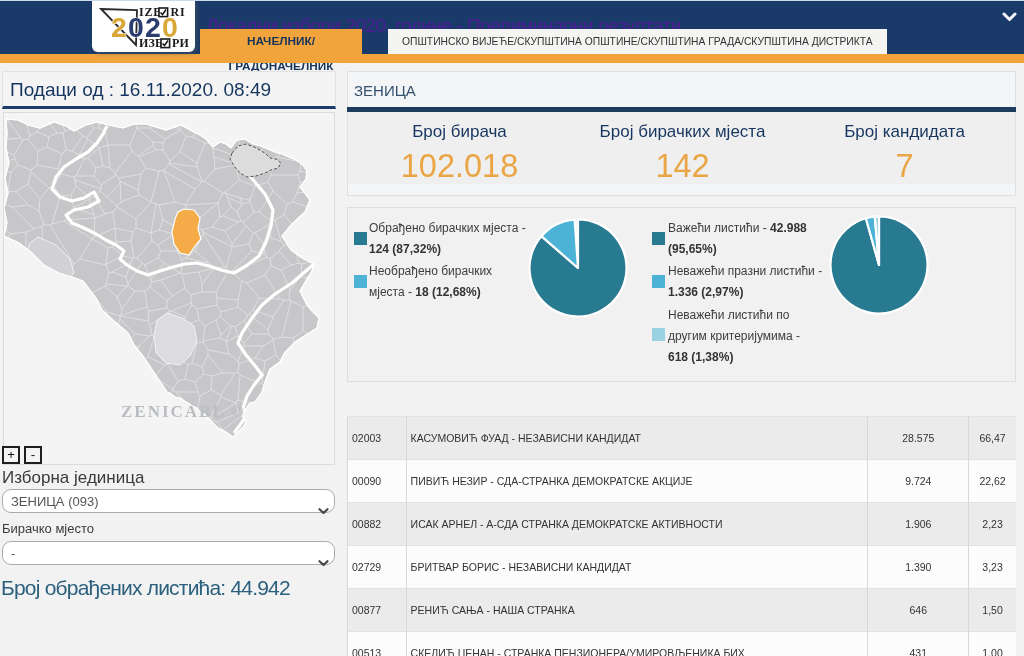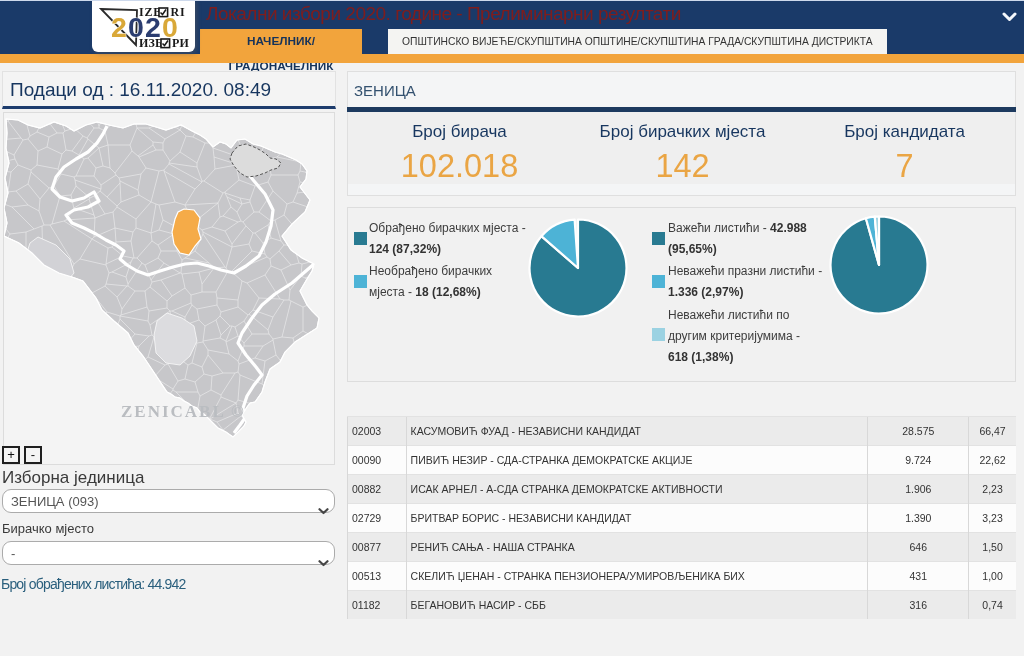--- a/index.html
+++ b/index.html
@@ -1,45 +1,45 @@
 <!DOCTYPE html>
 <html><head><meta charset="utf-8"><style>
 *{margin:0;padding:0;box-sizing:border-box}
 body{width:1024px;height:656px;background:#f2f2f2;font-family:"Liberation Sans",sans-serif;position:relative;overflow:hidden}
 .abs{position:absolute}
 #hdr{left:0;top:0;width:1024px;height:54px;background:#1a3a69}#topline{left:0;top:0;width:1024px;height:1px;background:#cdd9ec;z-index:5}
-#title{left:206px;top:3px;color:#7f1d1d;font-size:19px;letter-spacing:-0.5px}
+#title{left:206px;top:15px;color:#4c1d95;font-size:19px;letter-spacing:-0.5px}
 #chev{right:7px;top:8px}
 #tab1{left:200px;top:29px;width:162px;height:25px;background:#f2a43c;color:#16335a;font-weight:bold;font-size:11.8px;line-height:25px;text-align:center}
 #tab2{left:388px;top:29px;height:25px;background:#f4f4f2;color:#333;font-size:10.3px;line-height:26px;padding:0 14px;white-space:nowrap}
 #ostrip{left:0;top:54px;width:1024px;height:9px;background:#f2a43c}
 #logo{left:92px;top:0;width:103px;height:52px;background:#fff;border-radius:0 0 6px 6px;box-shadow:2px 2px 4px rgba(90,90,90,.45)}
 #pbox{left:2px;top:71px;width:334px;height:38px;background:#f4f4f4;border:1px solid #e2e2e2;border-bottom:3px solid #1d3c6d}
 #ptxt{left:10px;top:79px;color:#17365f;font-size:19px}
 #mapbox{left:3px;top:112px;width:332px;height:353px;background:#f4f4f4;border:1px solid #dcdcdc}
 .wm{color:#babdc1;font-family:"Liberation Serif",serif;font-weight:bold;font-size:17px;letter-spacing:2px}
 .zbtn{width:18px;height:18px;background:#f4f4f4;border:2px solid #1f1f1f;font-size:13px;line-height:13px;text-align:center;color:#111}
 #lbl1{left:2px;top:468px;font-size:17px;color:#3a3a3a}
 #lbl2{left:2px;top:521px;font-size:13px;color:#3a3a3a}
 .sel{left:2px;width:333px;height:24px;background:#fff;border:1px solid #ababab;border-radius:9px;font-size:13px;color:#555;line-height:23px;padding:0 8px}
 .selchev{position:absolute;right:5px;top:9px}
-#cnt{left:1px;top:576px;font-size:14px;letter-spacing:-0.8px;color:#2a5f7d}
+#cnt{left:1px;top:576px;font-size:21px;letter-spacing:-0.8px;color:#2a5f7d}
 #zbox{left:347px;top:71px;width:669px;height:125px;background:#f4f5f6;border:1px solid #dfdfdf}
 #zlbl{left:354px;top:82px;color:#33516f;font-size:15px}
 #zrule{left:347px;top:107px;width:669px;height:5px;background:#1d3a5f}
 #statband{left:348px;top:112px;width:667px;height:72px;background:#efefef}
 .stat{top:122px;width:223px;text-align:center;color:#17365f;font-size:17px}
 .statnum{top:148px;width:223px;text-align:center;color:#eaa544;font-size:32.5px}
 #piebox{left:347px;top:207px;width:669px;height:175px;background:#f1f1f1;border:1px solid #dddddd}
 .leg{font-size:12px;color:#3d3d3d;line-height:21px;white-space:nowrap}
 .leg b{color:#333}
 .lsq{position:absolute;width:13px;height:13px}
 #tbl{left:347px;top:416px;width:669px;border-collapse:collapse;font-size:10.5px;color:#333}
 #tbl th{background:#f2a440;color:#402908;font-weight:bold;height:24px;font-size:11.5px;border-left:1px solid #e8b267;padding:0 6px}
-#tbl td{height:26px;border-left:1px solid #d8d8d8;border-top:1px solid #e2e2e2;padding:8px 4px}
+#tbl td{height:26px;border-left:1px solid #d8d8d8;border-top:1px solid #e2e2e2;padding:15px 4px}
 #tbl tr.g td{background:#ebebeb}
 #tbl tr.w td{background:#fcfcfc}
 #tbl .c1{width:57px;text-align:left}
 #tbl .c2{width:449px;text-align:left}
 #tbl .c3{width:98px;text-align:center}
 #tbl .c4{width:46px;text-align:center}
 #tbl th.c1,#tbl th.c2{text-align:center}
 </style></head><body>
 <div id="hdr" class="abs"></div>
 <div id="topline" class="abs"></div>

